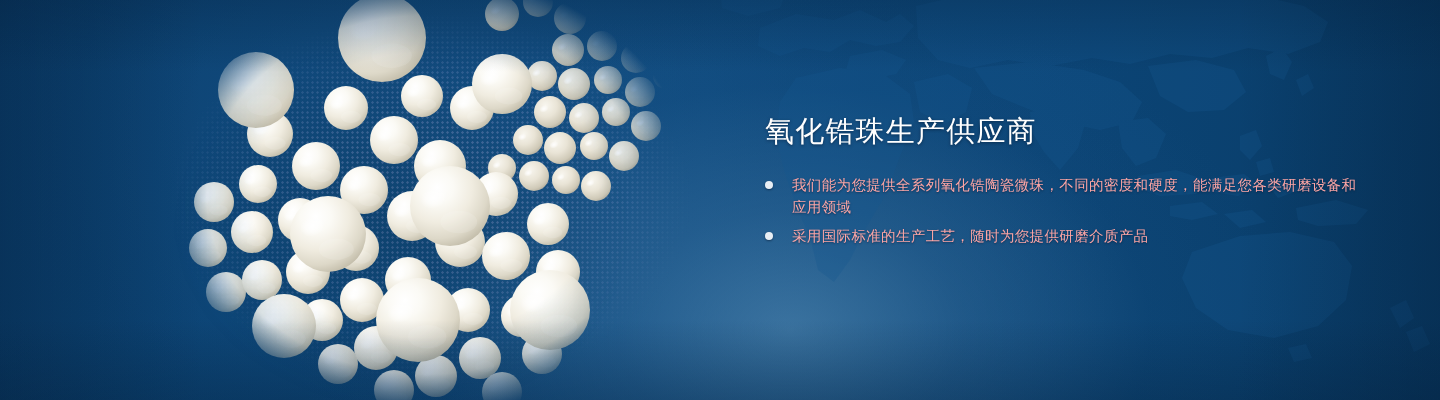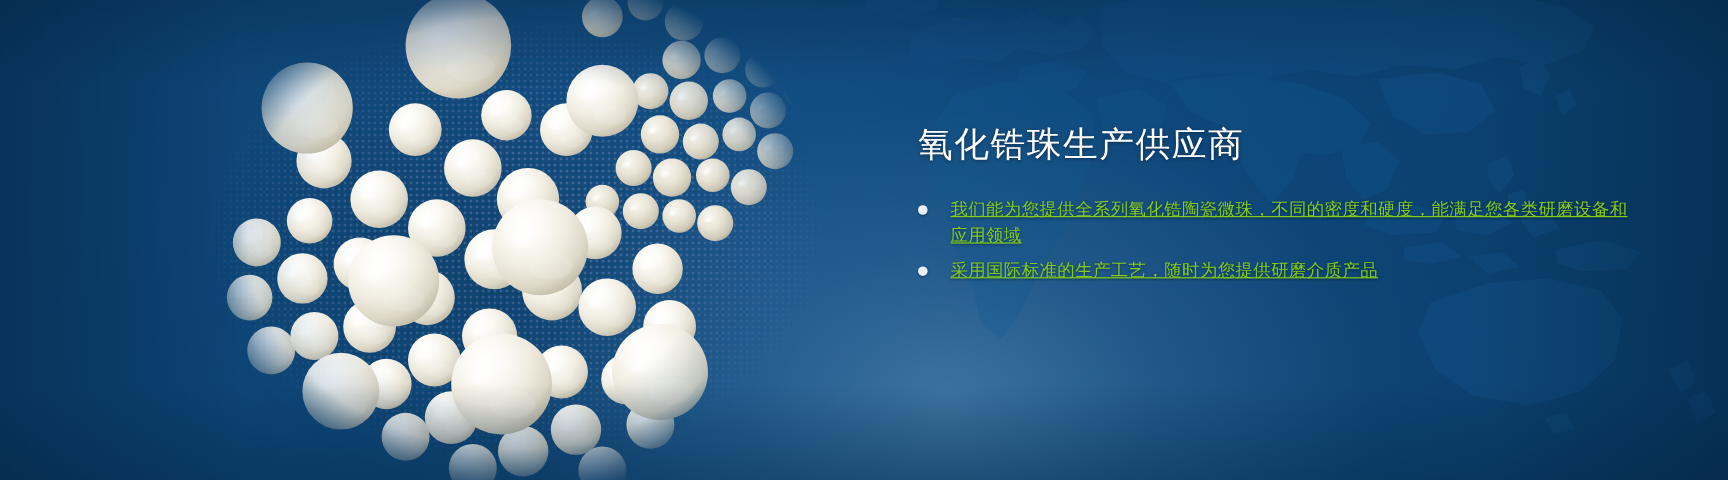--- a/index.html
+++ b/index.html
@@ -80,21 +80,21 @@
     height: 440px;
     -webkit-mask-image: radial-gradient(ellipse 280px 230px at 275px 215px, #000 62%, rgba(0,0,0,0.85) 78%, rgba(0,0,0,0) 97%);
     mask-image: radial-gradient(ellipse 280px 230px at 275px 215px, #000 62%, rgba(0,0,0,0.85) 78%, rgba(0,0,0,0) 97%);
   }
   .beads-wrap svg { display: block; width: 100%; height: 100%; }
 
   
   .copy {
     position: absolute;
     left: 765px;
-    top: 105px;
+    top: 115px;
     width: 600px;
   }
   .headline {
     margin: 0 0 26px 0;
     font-size: 29px;
     line-height: 1.15;
     font-weight: normal;
     letter-spacing: 1.2px;
     color: #ffffff;
     text-shadow: 0 1px 3px rgba(0,18,40,0.55);
@@ -105,23 +105,22 @@
     margin: 0;
     padding: 0;
   }
   ul.points li {
     position: relative;
     padding-left: 27px;
     margin-bottom: 7px;
     font-size: 14.5px;
     line-height: 22px;
     letter-spacing: 0.35px;
-    color: #84cc16;
+    color: #fca5a5;
     text-shadow: 0 1px 2px rgba(0,18,40,0.50);
-    text-decoration: underline;
   }
   ul.points li:last-child { margin-bottom: 0; }
   .dot {
     position: absolute;
     left: 0;
     top: 7px;
     width: 8px;
     height: 8px;
     border-radius: 50%;
     background: #e8eef4;

